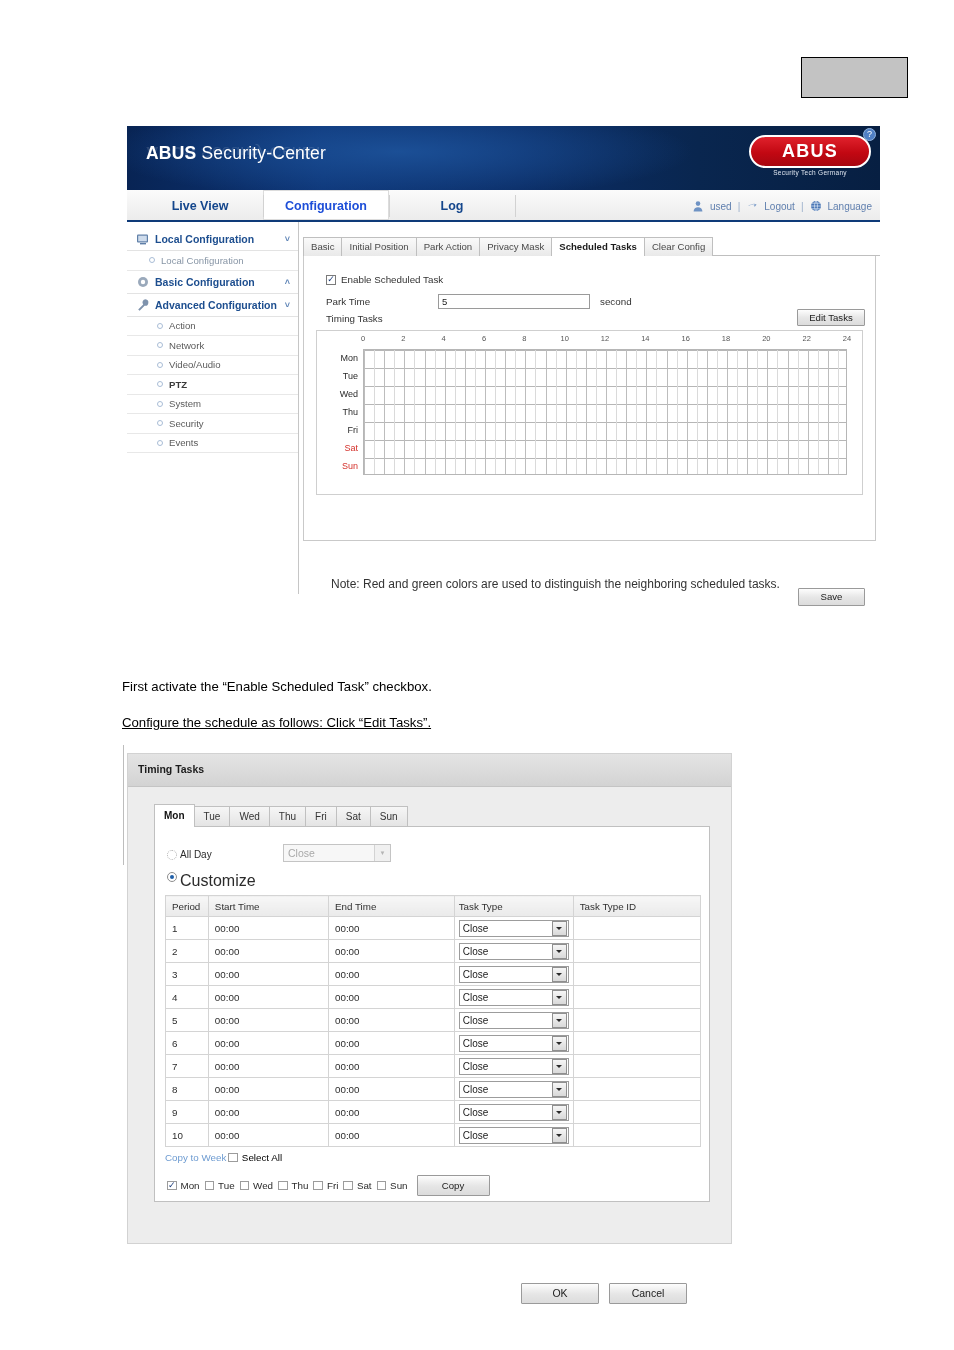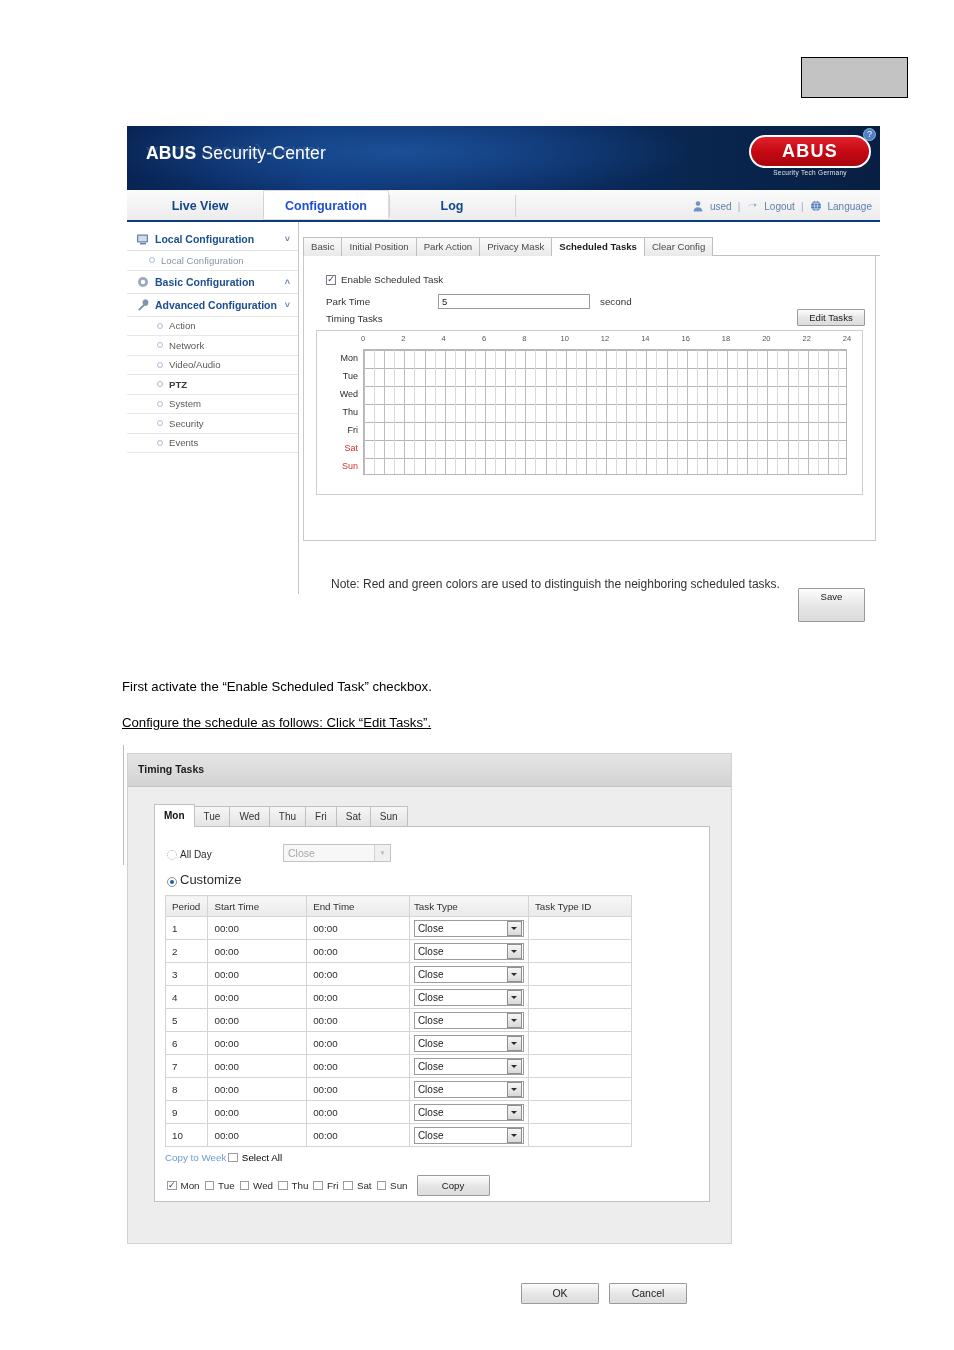--- a/index.html
+++ b/index.html
@@ -348,21 +348,21 @@
   }
   .grid-note {
     position: absolute;
     left: 14px; top: 246px;
     font-size: 12px;
     color: #333;
   }
   .save-btn {
     position: absolute;
     right: 10px; top: 332px;
-    width: 67px; height: 34px;
+    width: 67px; height: 18px;
     line-height: 16px;
   }
 
   
   .para {
     position: absolute;
     left: 122px;
     font-size: 13.2px;
     color: #000;
     font-family: "Liberation Sans", sans-serif;
@@ -475,29 +475,29 @@
   .selwrap .arrow {
     width: 16px; height: 16px;
     border-left: 1px solid #d3d3d3;
     background: #f0f0f0;
     display: flex; align-items: center; justify-content: center;
     font-size: 6px; color: #b5b5b5;
   }
   .customizerow {
     position: absolute;
     left: 12px; top: 45px;
-    display: flex; align-items: flex-end;
-    font-size: 13px; color: #2b2b2b;
+    display: flex; align-items: flex-start;
+    font-size: 16px; color: #2b2b2b;
   }
 
   
   .ptable {
     position: absolute;
     left: 10px; top: 68px;
-    width: 467px;
+    width: 536px;
     border-collapse: collapse;
     font-size: 9.8px;
   }
   .ptable th, .ptable td {
     border: 1px solid #d4d4d4;
     height: 23px;
     padding: 0 6px;
     text-align: left;
     font-weight: normal;
     color: #2d2d2d;

